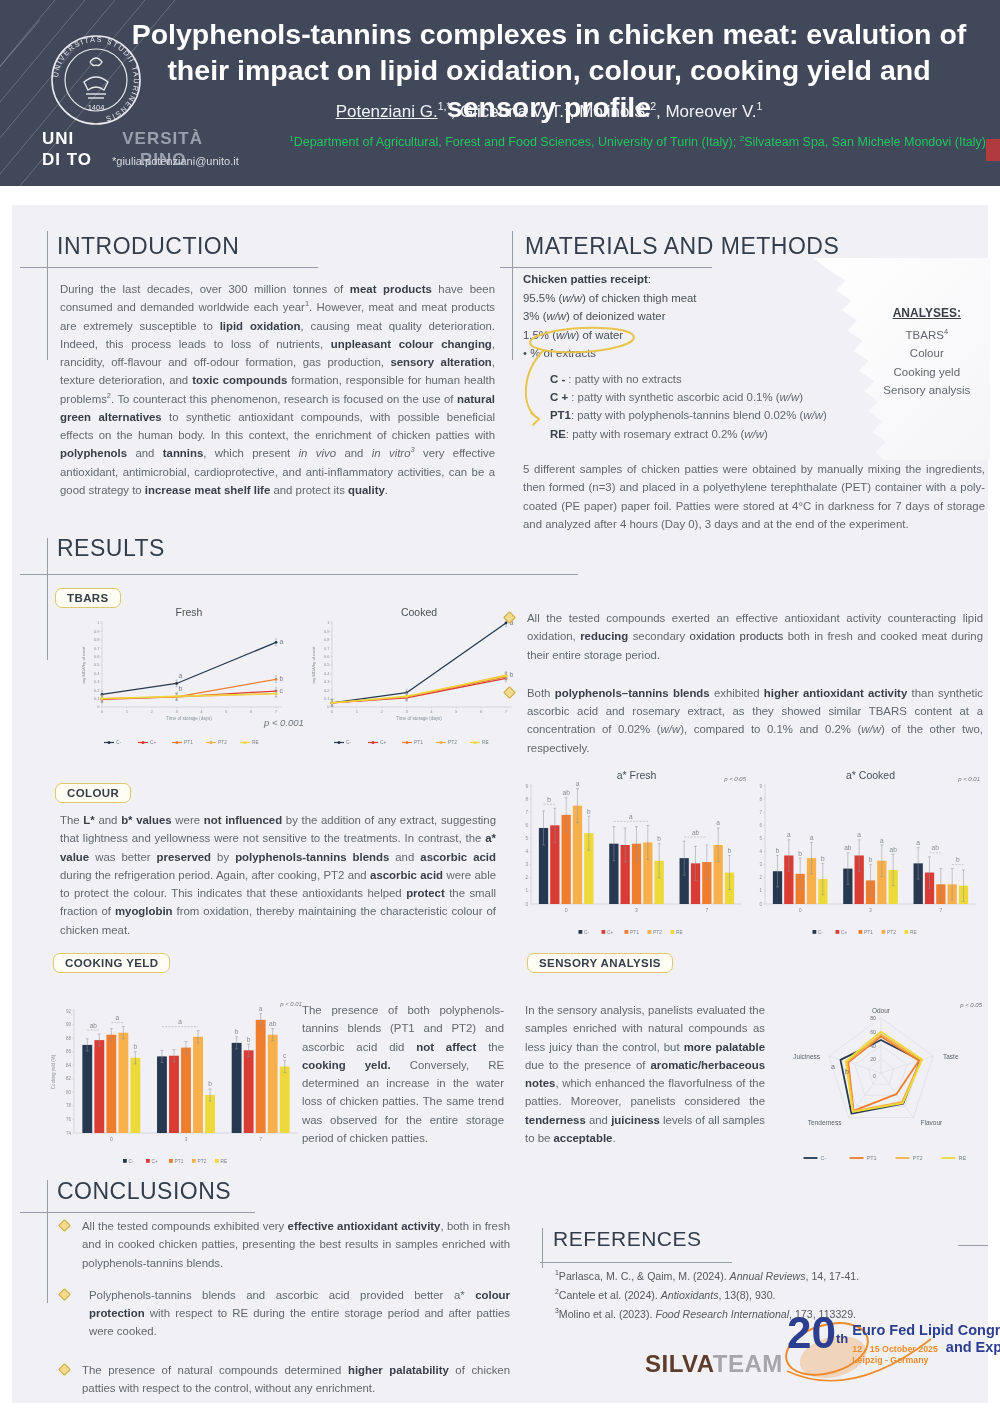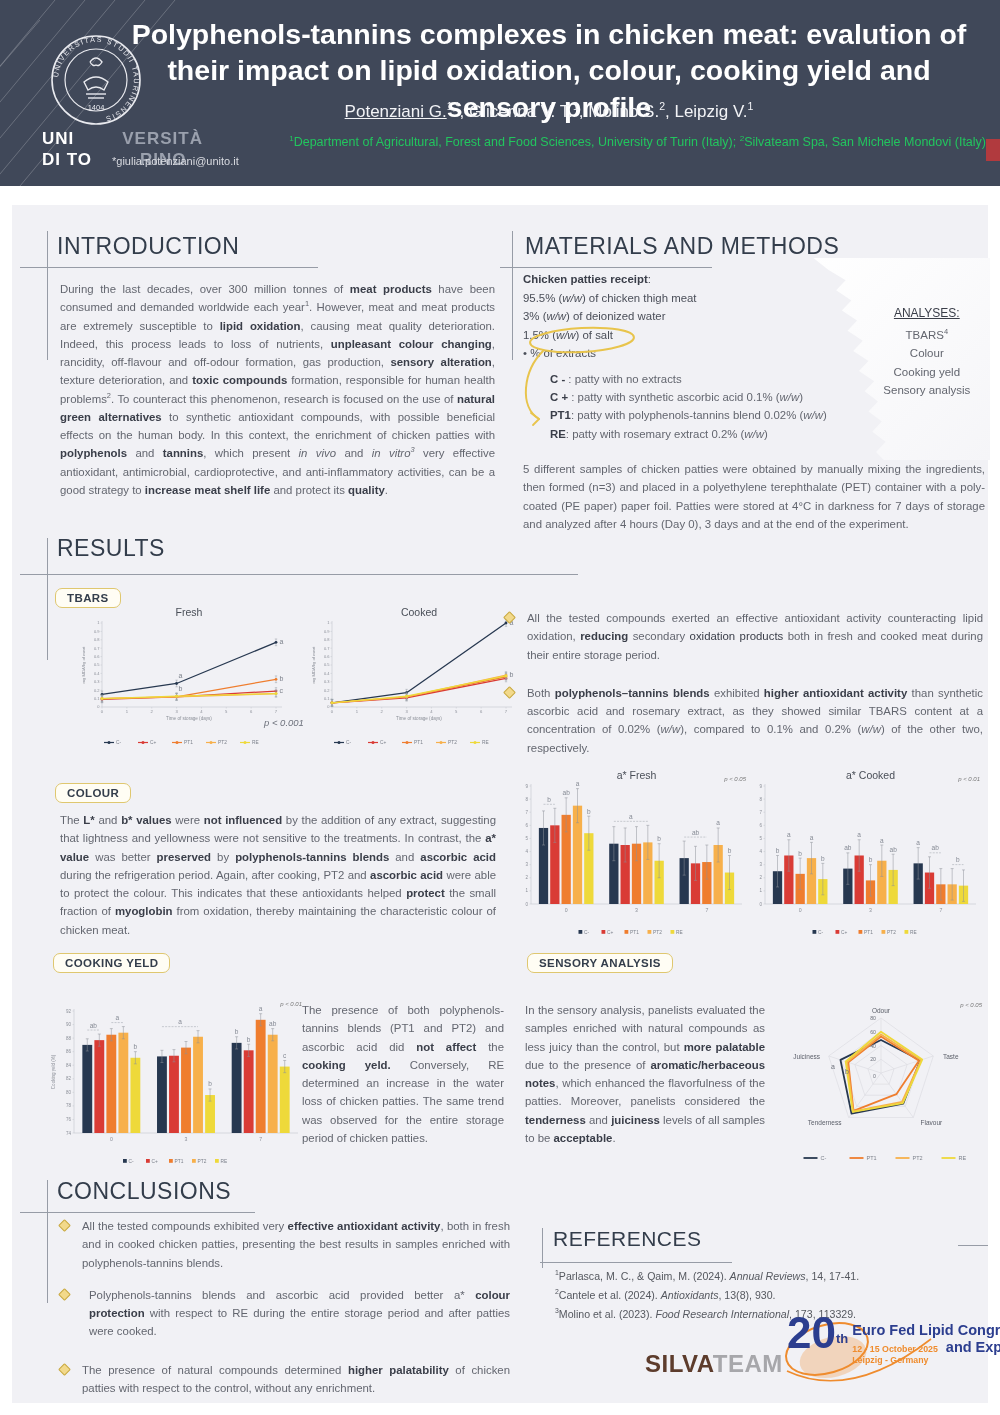--- a/index.html
+++ b/index.html
@@ -37,21 +37,21 @@
   .p-note { font-size:9.5px; font-style:italic; color:#6e727c; }
 
   
   .recipe-line { font-size:11.4px; color:#4a4e58; line-height:1.45; }
   .recipe-line .bold { color:#3a3e49; }
   .sample-line { font-size:11.4px; color:#63666f; line-height:1.42; }
   .sample-line .bold { color:#3a3e49; }
   .torn { position:absolute; background:linear-gradient(135deg,#ffffff,#f5f5f8); filter:drop-shadow(-3px 2px 3px rgba(70,70,95,.28));
           clip-path:polygon(7% 0,100% 0,100% 100%,44% 100%,40% 96%,45% 91%,38% 86%,43% 81%,36% 76%,41% 71%,34% 66%,39% 61%,31% 56%,36% 51%,28% 46%,33% 41%,25% 36%,30% 31%,22% 26%,27% 21%,19% 16%,24% 11%,15% 6%); }
   .analyses { position:absolute; right:10px; top:48px; width:56%; text-align:center; }
-  .analyses-title { font-size:12px; font-weight:400; color:#3a3e49; text-decoration:underline; margin-bottom:6px; }
+  .analyses-title { font-size:12px; font-weight:700; color:#3a3e49; text-decoration:underline; margin-bottom:6px; }
   .analyses-item { font-size:11.5px; color:#63666f; line-height:1.6; }
   .analyses-item sup { font-size:65%; }
 
   .chart { background:transparent; }
   .ref-line { font-size:10.6px; color:#55585f; line-height:1.8; }
   .ref-line sup { font-size:65%; }
 
   
   .silva { font-size:24px; font-weight:800; letter-spacing:.5px; }
   .silva .s1 { color:#5d3c2c; }
@@ -97,21 +97,21 @@
       <path d="M 34,48 Q 46,38 58,48 L 54,56 Q 46,50 38,56 Z"></path>
       <line x1="36" y1="60" x2="56" y2="60"></line>
         <line x1="38" y1="64" x2="54" y2="64"></line>
     </g>
   </svg>
   <div class="logo-text">
     <div><span>UNI</span><span class="dim">VERSITÀ</span></div>
     <div><span>DI TO</span><span class="dim">RINO</span></div>
   </div>
   <h1 class="p-title">Polyphenols-tannins complexes in chicken meat: evalution of their impact on lipid oxidation, colour, cooking yield and sensory profile</h1>
-  <div class="p-authors"><span style="text-decoration: underline;">Potenziani G.</span><sup>1,*</sup><span>, Glicerina V. T.</span><sup>1</sup><span>, Molino S.</span><sup>2</sup><span>, Leipzig V.</span><sup>1</sup></div>
+  <div class="p-authors"><span style="text-decoration: underline;">Potenziani G.</span><sup>1,*</sup><span>, Glicerina V. T.</span><sup>1</sup><span>, Molino S.</span><sup>2</sup><span>, Moreover V.</span><sup>1</sup></div>
   <div class="p-affil"><sup>1</sup><span>Department of Agricultural, Forest and Food Sciences, University of Turin (Italy); </span><sup>2</sup><span>Silvateam Spa, San Michele Mondovi (Italy)</span></div>
   <div class="p-email">*giulia.potenziani@unito.it</div>
   <div class="red-tab"></div>
 </header>
 
 <div class="content">
 
   <div class="rule-h" style="left:8px;top:62px;width:298px;"></div>
   <div class="rule-v" style="left:35px;top:26px;height:129px;"></div>
   <div class="rule-h" style="left:488px;top:62px;width:212px;"></div>
@@ -136,21 +136,21 @@
           <div class="analyses-item"><span>Colour</span></div>
           <div class="analyses-item"><span>Cooking yeld</span></div>
           <div class="analyses-item"><span>Sensory analysis</span></div>
         </div>
     </div>
   </div>
   <div class="abs" style="left:511px;top:66px;width:280px;" id="recipe-lines">
       <div class="recipe-line" style="margin-bottom: 2px;"><span class="bold" style="font-weight: 700;">Chicken patties receipt</span><span>:</span></div>
       <div class="recipe-line" style="margin-bottom: 2px;"><span>95.5% (</span><span style="font-style: italic;">w/w</span><span>) of chicken thigh meat</span></div>
       <div class="recipe-line" style="margin-bottom: 2px;"><span>3% (</span><span style="font-style: italic;">w/w</span><span>) of deionized water</span></div>
-      <div class="recipe-line" style="margin-bottom: 2px;"><span>1.5% (</span><span style="font-style: italic;">w/w</span><span>) of salt</span></div>
+      <div class="recipe-line" style="margin-bottom: 2px;"><span>1.5% (</span><span style="font-style: italic;">w/w</span><span>) of water</span></div>
       <div class="recipe-line" style="margin-bottom: 2px;"><span>• % of extracts</span></div>
     </div>
   <div class="abs" style="left:538px;top:166px;width:440px;" id="sample-lines">
       <div class="sample-line" style="margin-bottom: 2px;"><span class="bold" style="font-weight: 700;">C - </span><span>: patty with no extracts</span></div>
       <div class="sample-line" style="margin-bottom: 2px;"><span class="bold" style="font-weight: 700;">C + </span><span>: patty with synthetic ascorbic acid 0.1% (</span><span style="font-style: italic;">w/w</span><span>)</span></div>
       <div class="sample-line" style="margin-bottom: 2px;"><span class="bold" style="font-weight: 700;">PT1</span><span>: patty with polyphenols-tannins blend 0.02% (</span><span style="font-style: italic;">w/w</span><span>)</span></div>
       <div class="sample-line" style="margin-bottom: 2px;"><span class="bold" style="font-weight: 700;">RE</span><span>: patty with rosemary extract 0.2% (</span><span style="font-style: italic;">w/w</span><span>)</span></div>
     </div>
   <svg class="abs" style="left:495px;top:120px;" width="140" height="120">
     <g fill="none" stroke="#e8c44c" stroke-width="2" stroke-linecap="round">

